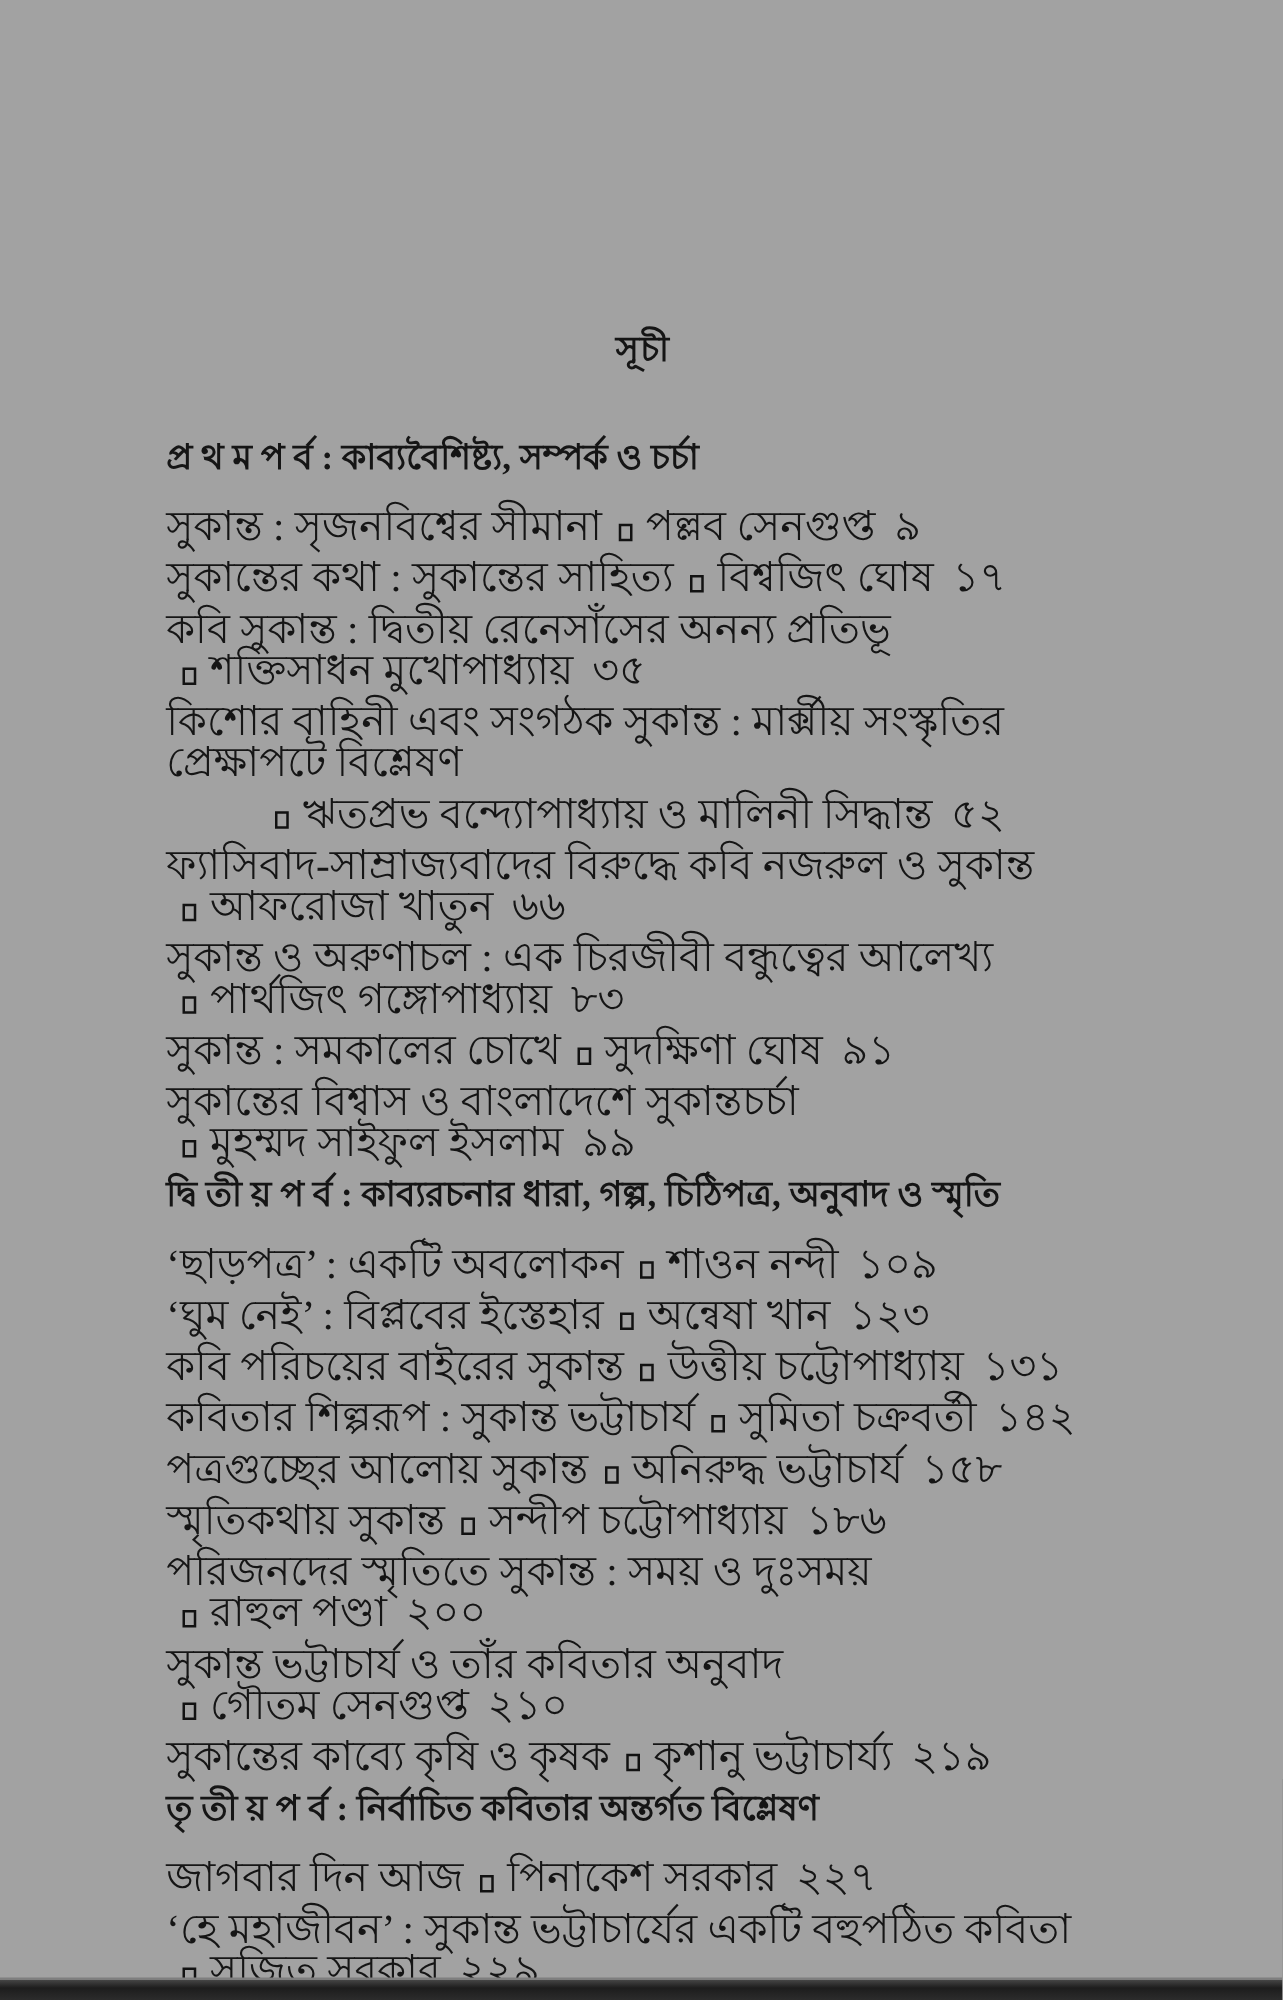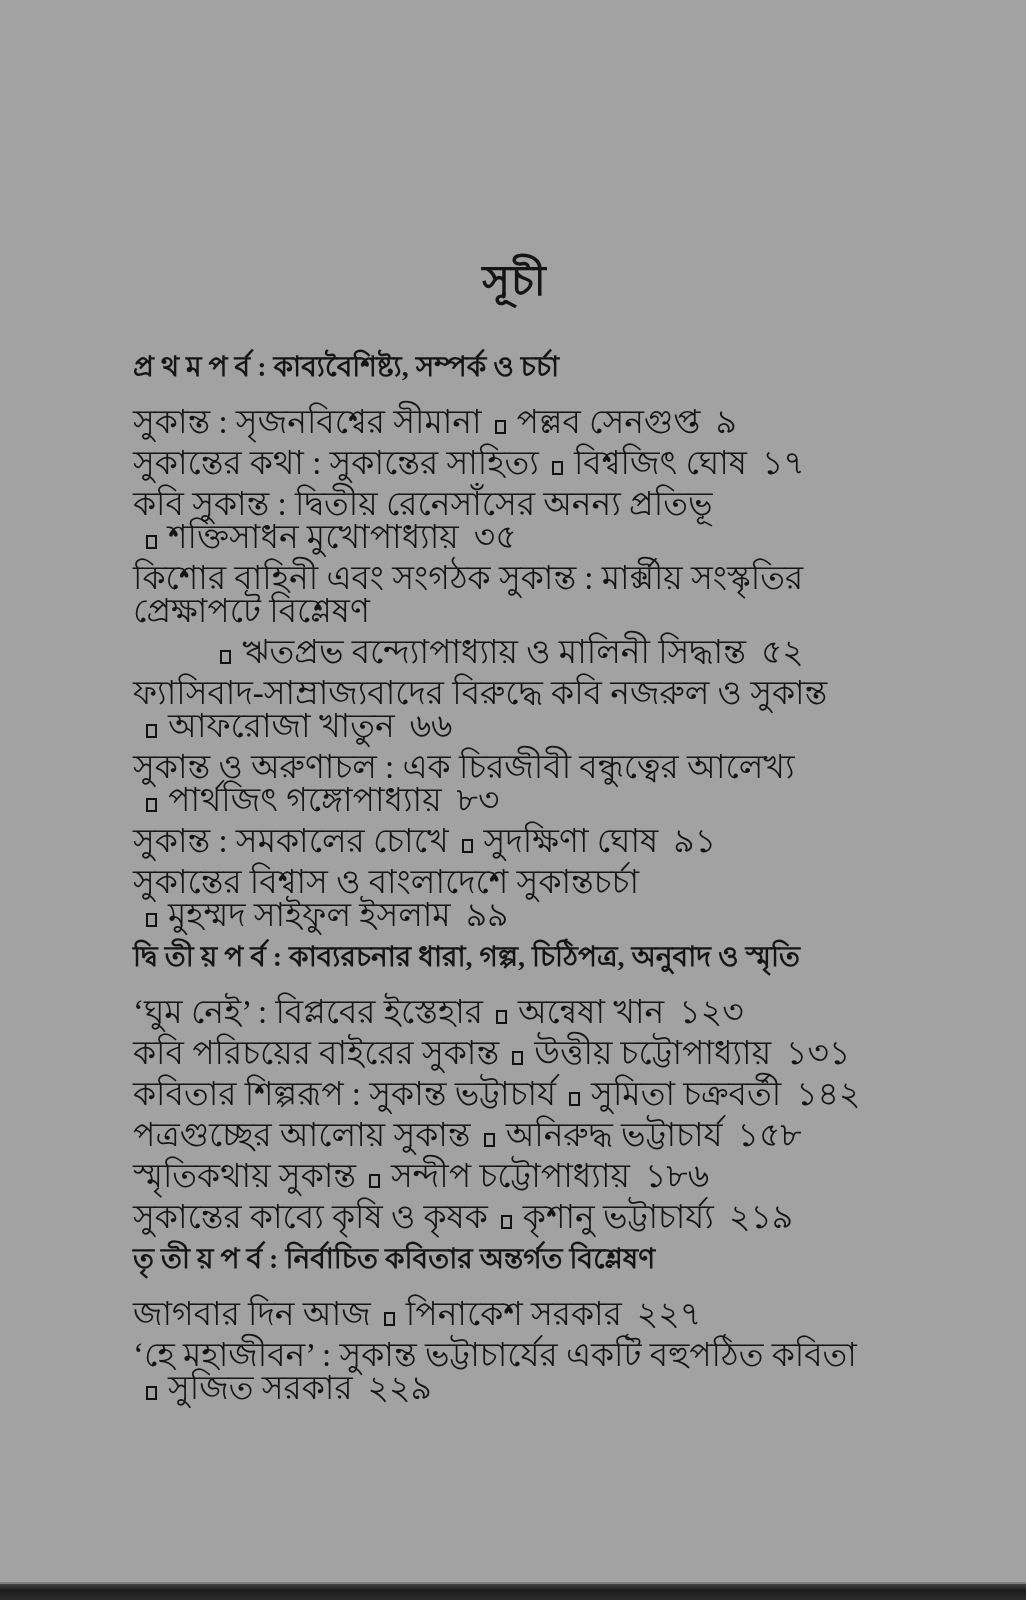--- a/index.html
+++ b/index.html
@@ -12,21 +12,21 @@
     overflow:hidden;
     -webkit-font-smoothing:antialiased;
   }
   .content{
     position:absolute;
     left:133px;top:256px;
     width:763px;
   }
   .toc-title{
     text-align:center;
-    font-size:42px;
+    font-size:28px;
     font-weight:bold;
     line-height:50px;
     margin:0 0 44px 0;
     letter-spacing:1px;
   }
   .section-header{
     text-align:left;
     font-size:28px;
     font-weight:bold;
     line-height:34px;
@@ -88,34 +88,37 @@
       <div class="entry"><span class="t">সুকান্ত ও অরুণাচল : এক চিরজীবী বন্ধুত্বের আলেখ্য</span><span class="sq"></span><span class="a">পার্থজিৎ গঙ্গোপাধ্যায়</span><span class="p">৮৩</span></div>
 
       <div class="entry"><span class="t">সুকান্ত : সমকালের চোখে</span><span class="sq"></span><span class="a">সুদক্ষিণা ঘোষ</span><span class="p">৯১</span></div>
 
       <div class="entry"><span class="t">সুকান্তের বিশ্বাস ও বাংলাদেশে সুকান্তচর্চা</span><span class="sq"></span><span class="a">মুহম্মদ সাইফুল ইসলাম</span><span class="p">৯৯</span></div>
     </div>
 
     <div class="section">
       <div class="section-header">দ্বি তী য়  প র্ব  :  কাব্যরচনার ধারা, গল্প, চিঠিপত্র, অনুবাদ ও স্মৃতি</div>
 
+      <div class="entry"><span class="t">‘ছাড়পত্র’ : একটি অবলোকন</span><span class="sq"></span><span class="a">শাওন নন্দী</span><span class="p">১০৯</span></div>
 
       <div class="entry"><span class="t">‘ঘুম নেই’ : বিপ্লবের ইস্তেহার</span><span class="sq"></span><span class="a">অন্বেষা খান</span><span class="p">১২৩</span></div>
 
       <div class="entry"><span class="t">কবি পরিচয়ের বাইরের সুকান্ত</span><span class="sq"></span><span class="a">উত্তীয় চট্টোপাধ্যায়</span><span class="p">১৩১</span></div>
 
       <div class="entry"><span class="t">কবিতার শিল্পরূপ : সুকান্ত ভট্টাচার্য</span><span class="sq"></span><span class="a">সুমিতা চক্রবর্তী</span><span class="p">১৪২</span></div>
 
       <div class="entry"><span class="t">পত্রগুচ্ছের আলোয় সুকান্ত</span><span class="sq"></span><span class="a">অনিরুদ্ধ ভট্টাচার্য</span><span class="p">১৫৮</span></div>
 
 
 
       <div class="entry"><span class="t">স্মৃতিকথায় সুকান্ত</span><span class="sq"></span><span class="a">সন্দীপ চট্টোপাধ্যায়</span><span class="p">১৮৬</span></div>
 
+      <div class="entry"><span class="t">পরিজনদের স্মৃতিতে সুকান্ত : সময় ও দুঃসময়</span><span class="sq"></span><span class="a">রাহুল পণ্ডা</span><span class="p">২০০</span></div>
 
+      <div class="entry"><span class="t">সুকান্ত ভট্টাচার্য ও তাঁর কবিতার অনুবাদ</span><span class="sq"></span><span class="a">গৌতম সেনগুপ্ত</span><span class="p">২১০</span></div>
 
       <div class="entry"><span class="t">সুকান্তের কাব্যে কৃষি ও কৃষক</span><span class="sq"></span><span class="a">কৃশানু ভট্টাচার্য্য</span><span class="p">২১৯</span></div>
     </div>
 
     <div class="section">
       <div class="section-header">তৃ তী য়  প র্ব :  নির্বাচিত কবিতার অন্তর্গত বিশ্লেষণ</div>
 
       <div class="entry"><span class="t">জাগবার দিন আজ</span><span class="sq"></span><span class="a">পিনাকেশ সরকার</span><span class="p">২২৭</span></div>
 
       <div class="entry"><span class="t">‘হে মহাজীবন’ : সুকান্ত ভট্টাচার্যের একটি বহুপঠিত কবিতা</span><span class="sq"></span><span class="a">সুজিত সরকার</span><span class="p">২২৯</span></div>

